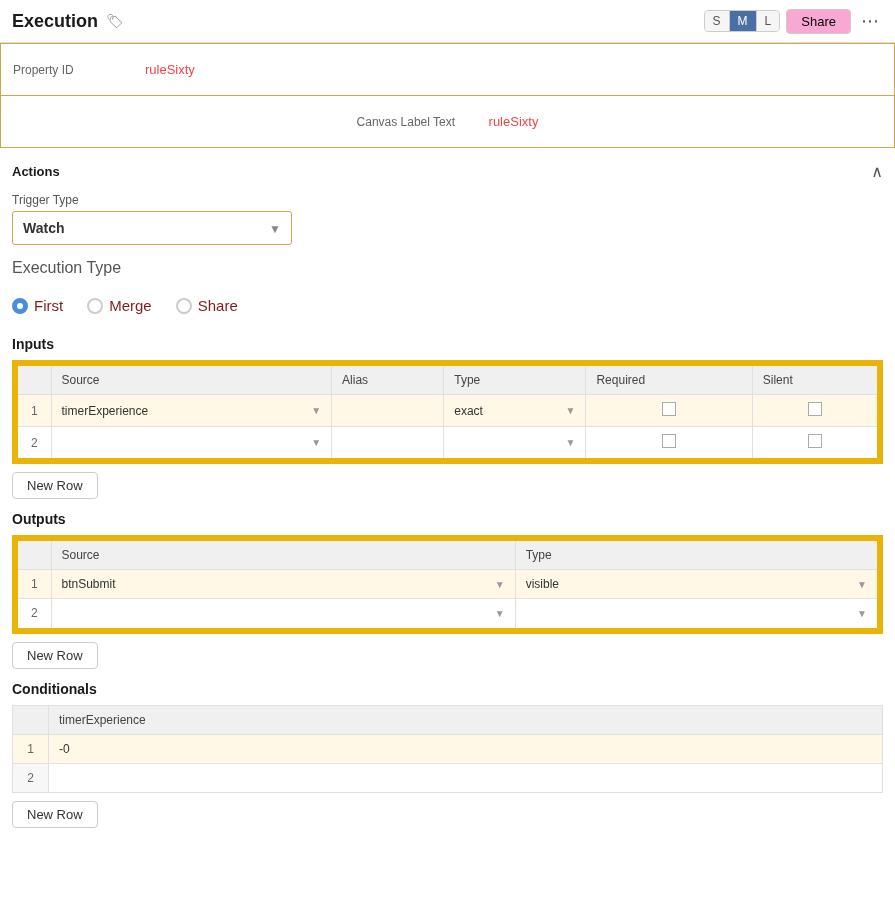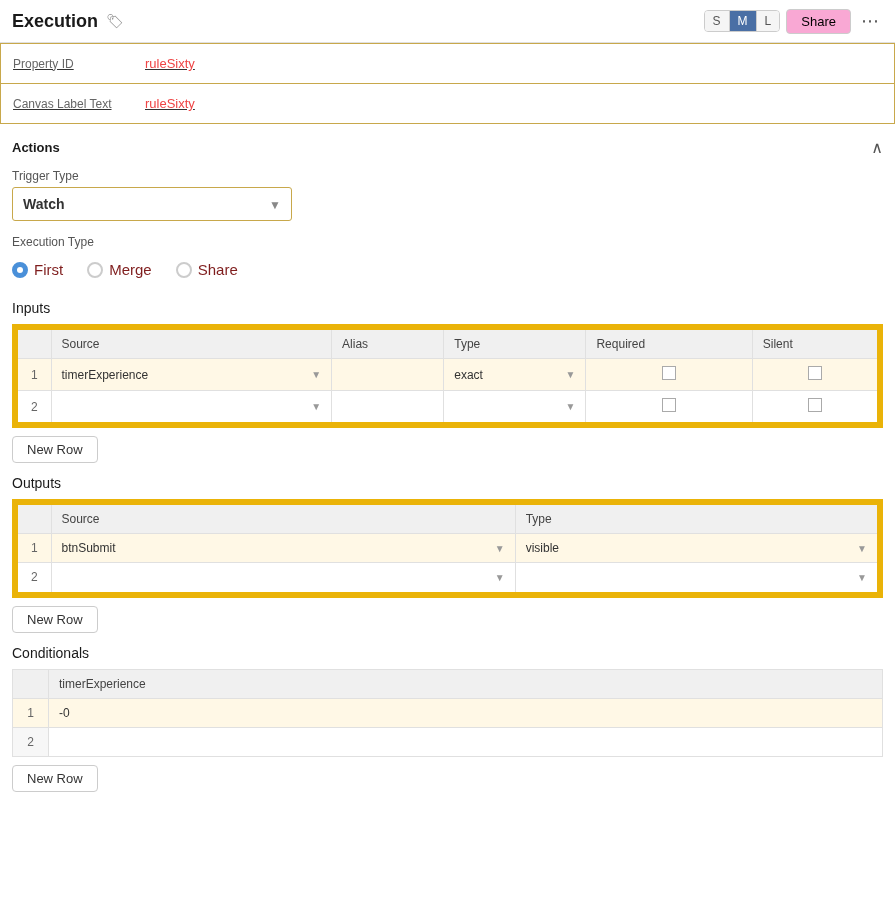--- a/index.html
+++ b/index.html
@@ -74,27 +74,27 @@
       font-size: 18px;
       color: #555;
       padding: 2px 4px;
     }
 
     
     .property-field {
       display: flex;
       align-items: center;
       border: 1px solid #c8a84b;
-      padding: 12px 12px;
+      padding: 18px 12px;
       gap: 12px;
       background: #fff;
-      text-decoration: underline;
     }
     .property-field + .property-field {
       border-top: none;
+      justify-content: center;
     }
     .field-label {
       color: #666;
       font-size: 12px;
       min-width: 120px;
     }
     .field-value {
       color: #ef4444;
       font-size: 13px;
       font-weight: 500;
@@ -183,23 +183,23 @@
       height: 16px;
       background: #fff;
       border-radius: 50%;
     }
 
     
     .exec-type-row {
       margin-bottom: 14px;
     }
     .exec-type-label {
-      font-size: 12px;
+      font-size: 16px;
       color: #555;
-      margin-bottom: 12px;
+      margin-bottom: 20px;
     }
     .radio-group {
       display: flex;
       gap: 24px;
       align-items: center;
     }
     .radio-item {
       display: flex;
       align-items: center;
       gap: 6px;
@@ -227,21 +227,21 @@
       background: #fff;
       border-radius: 50%;
     }
 
     
     .table-section {
       padding: 0 12px 12px 12px;
     }
     .table-title {
       font-size: 14px;
-      font-weight: 400;
+      font-weight: 700;
       color: #1a1a1a;
       margin-bottom: 8px;
     }
     .data-table {
       width: 100%;
       border-collapse: collapse;
       border: 6px solid #eab308;
       font-size: 12px;
     }
     .data-table th {

